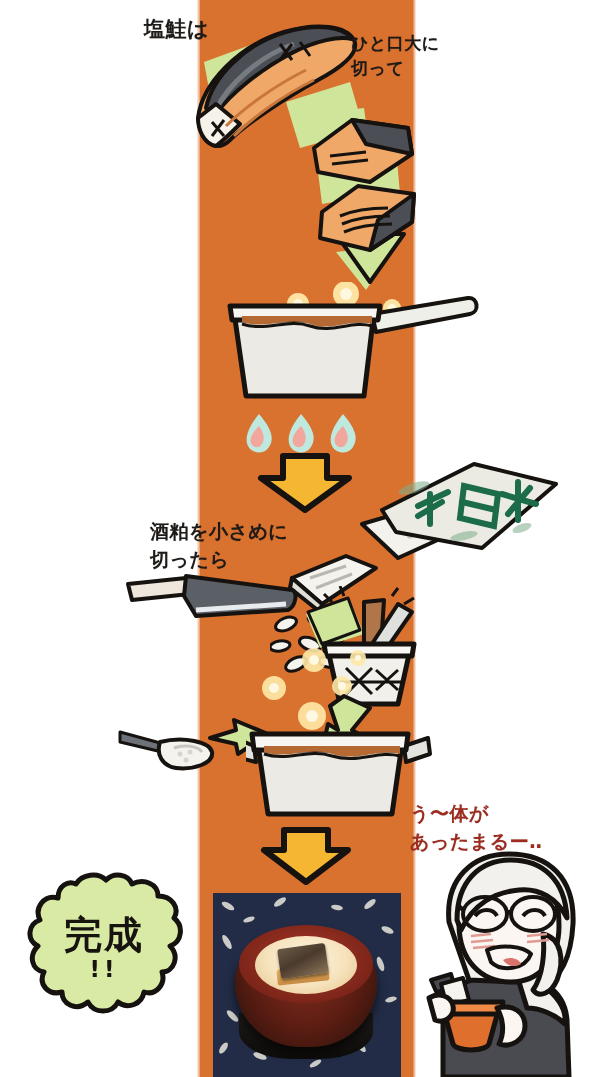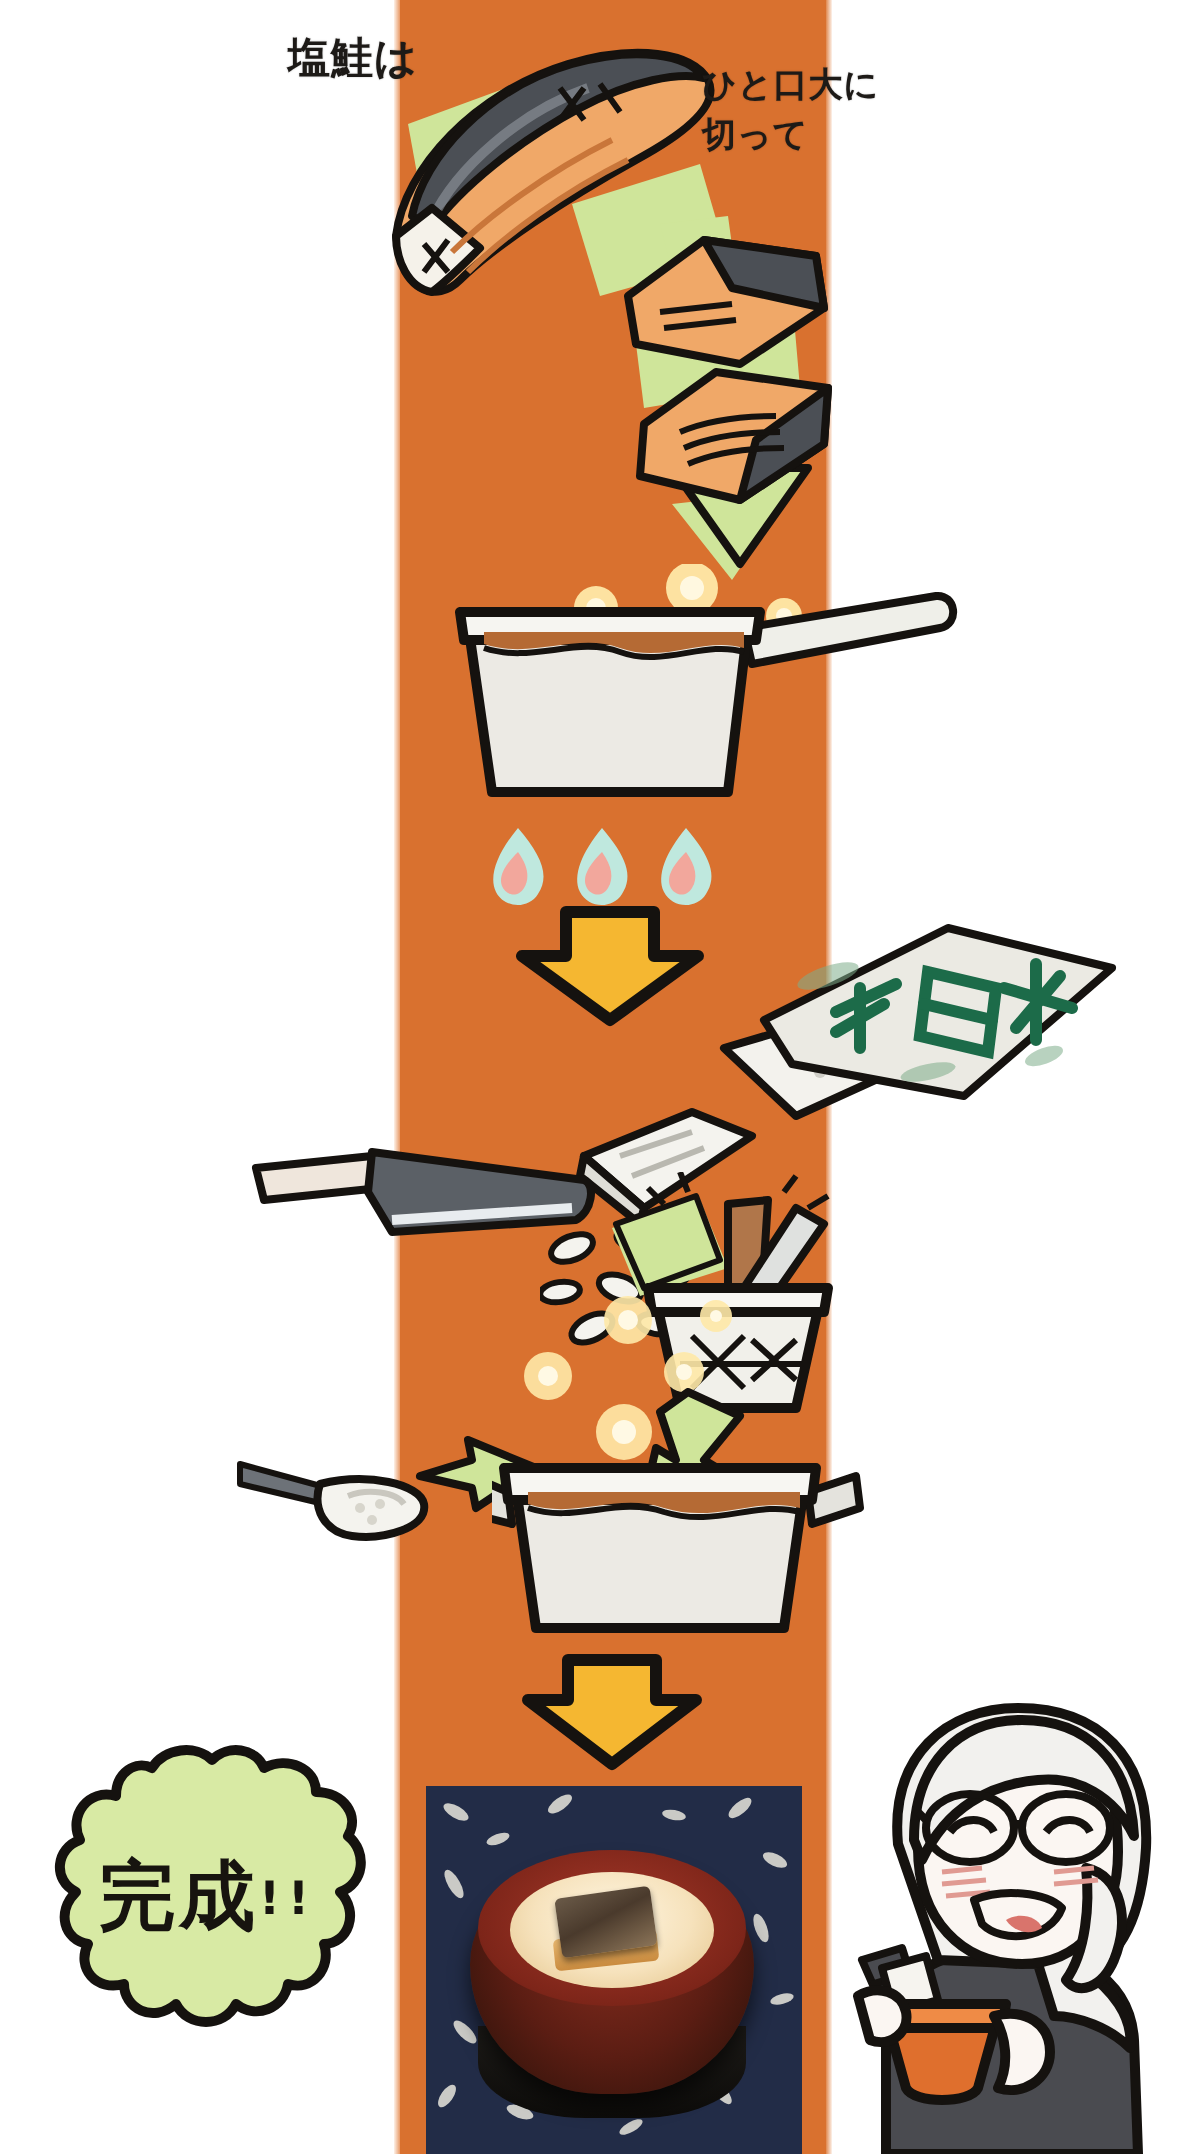--- a/index.html
+++ b/index.html
@@ -69,21 +69,21 @@
   .photo .base{
     position:absolute;left:26px;top:120px;width:134px;height:46px;
     border-radius:0 0 40% 40%/0 0 60% 60%;
     background:linear-gradient(180deg,#1d1b18,#0d0c0a);
   }
 
   
   .burst-wrap{position:absolute;left:24px;top:872px;width:160px;height:152px;}
   .burst-text{
     position:absolute;left:0;top:0;width:160px;height:152px;
-    display:flex;flex-direction:row;align-items:center;justify-content:center;
+    display:flex;flex-direction:column;align-items:center;justify-content:center;
     color:#17140f;font-weight:700;letter-spacing:2px;text-align:right;
     font-family:"DejaVu Sans","Liberation Sans",sans-serif;pointer-events:none;
   }
   .burst-text .k{font-size:38px;line-height:1;}
   .burst-text .b{font-size:23px;line-height:1;margin-top:4px;letter-spacing:4px;}
 </style>
 </head>
 <body>
 
 <div class="stage">
@@ -201,20 +201,22 @@
       <path d="M104 44 L138 52"></path>
       <path d="M160 24 L160 62 M144 36 L178 46 M150 56 L172 30"></path>
     </g>
     <g fill="#7fae8b" opacity=".55">
       <ellipse cx="56" cy="30" rx="16" ry="5" transform="rotate(-18 56 30)"></ellipse>
       <ellipse cx="106" cy="78" rx="14" ry="4" transform="rotate(-12 106 78)"></ellipse>
       <ellipse cx="164" cy="70" rx="10" ry="4" transform="rotate(-20 164 70)"></ellipse>
     </g>
   </svg>
 
+  <span class="hw" style="left:150px;top:518px;font-size:19px;line-height:1.45;">酒粕を小さめに
+切ったら</span>
 
   <svg class="ink" style="left:286px;top:552px;" width="96" height="62" viewBox="0 0 96 62">
     <path class="ol" d="M6 26 L60 4 L90 16 L36 52 Z" fill="#f4f3ee" stroke="#15120f" stroke-width="4"></path>
     <path class="ol" d="M6 26 L36 52 L34 60 L4 36 Z" fill="#dfded7" stroke="#15120f" stroke-width="4"></path>
     <path d="M24 26 L60 14 M30 36 L66 22" stroke="#b9b8b0" stroke-width="3" fill="none"></path>
   </svg>
 
   <svg class="ink" style="left:124px;top:572px;" width="176" height="58" viewBox="0 0 176 58">
     <path class="ol" d="M4 12 L62 6 L66 22 L8 28 Z" fill="#efe6dc" stroke="#15120f" stroke-width="4"></path>
     <path class="ol" d="M62 4 L168 18 C174 20 172 34 164 38 L72 44 L60 24 Z" fill="#5b6066" stroke="#15120f" stroke-width="4"></path>
@@ -305,20 +307,22 @@
 
     <path d="M18 28 C42 36 62 22 86 30 C112 38 132 24 154 30 L154 22 L18 22 Z" fill="#b56a34"></path>
     <path d="M18 30 C42 38 62 24 86 32 C112 40 132 26 154 32" fill="none" stroke="#15120f" stroke-width="3"></path>
   </svg>
 
 
   <svg class="ink" style="left:258px;top:826px;" width="96" height="60" viewBox="0 0 96 60">
     <path class="ol" d="M26 4 L70 4 L70 24 L90 24 L48 56 L6 24 L26 24 Z" fill="#f5b731" stroke="#15120f" stroke-width="6"></path>
   </svg>
 
+  <span class="hw red" style="left:410px;top:800px;font-size:19px;line-height:1.45;">う〜体が
+あったまるー‥</span>
 
   <svg class="ink" style="left:415px;top:848px;" width="185" height="229" viewBox="0 0 185 229">
 
     <path class="ol" d="M28 229 L28 168 C28 142 54 128 84 126 C120 124 150 140 152 172
                         L154 229 Z" fill="#4a4b50" stroke="#15120f" stroke-width="5"></path>
 
     <path class="ol" d="M34 74 C30 30 58 6 94 6 C134 6 160 30 158 76
                         C156 110 146 130 128 138 C140 146 152 160 150 176
                         C140 166 124 160 112 160 L104 134 L54 132 Z" fill="#f2f1ee" stroke="#15120f" stroke-width="5"></path>
 

